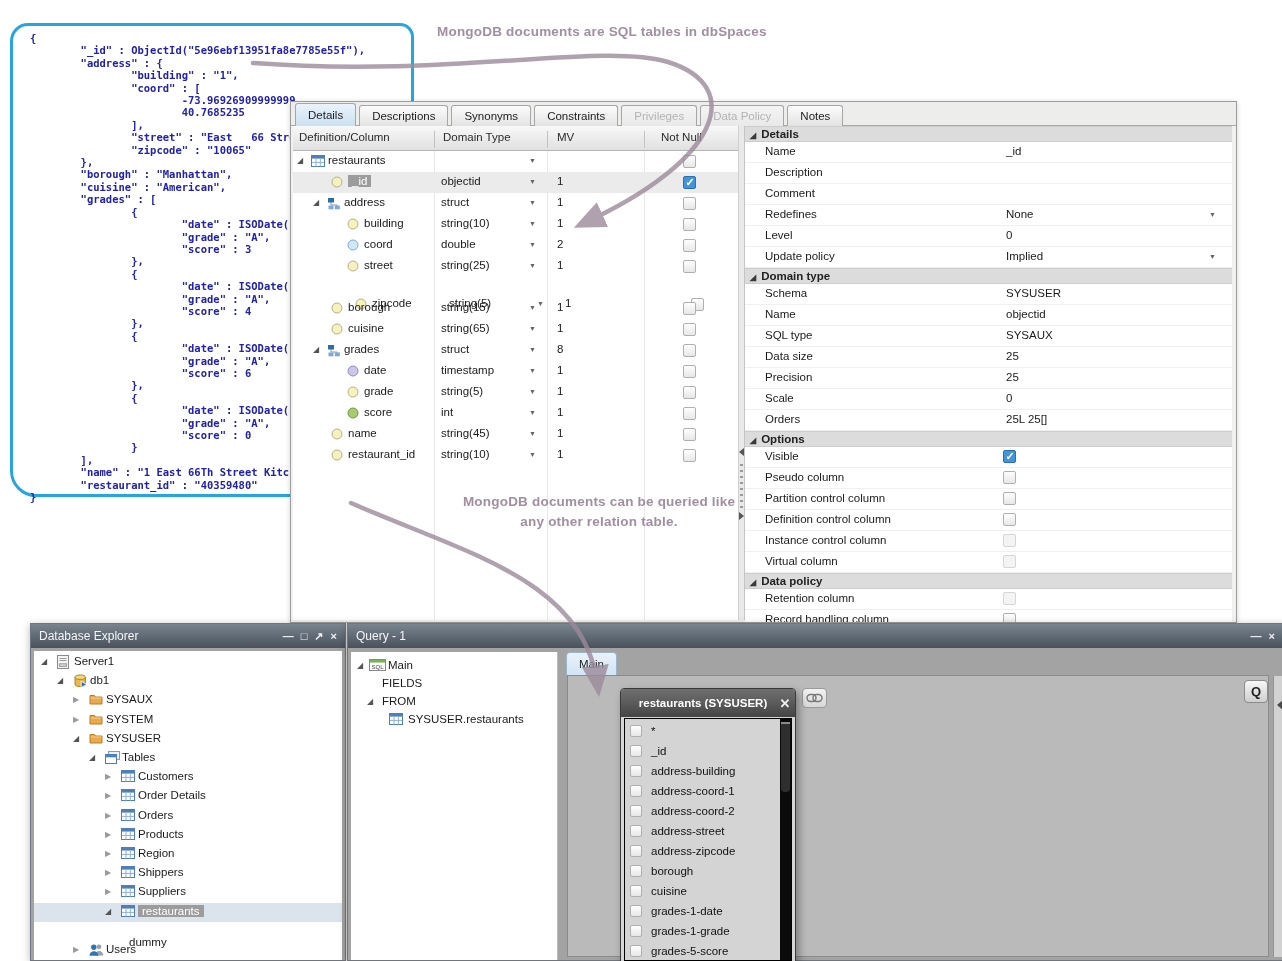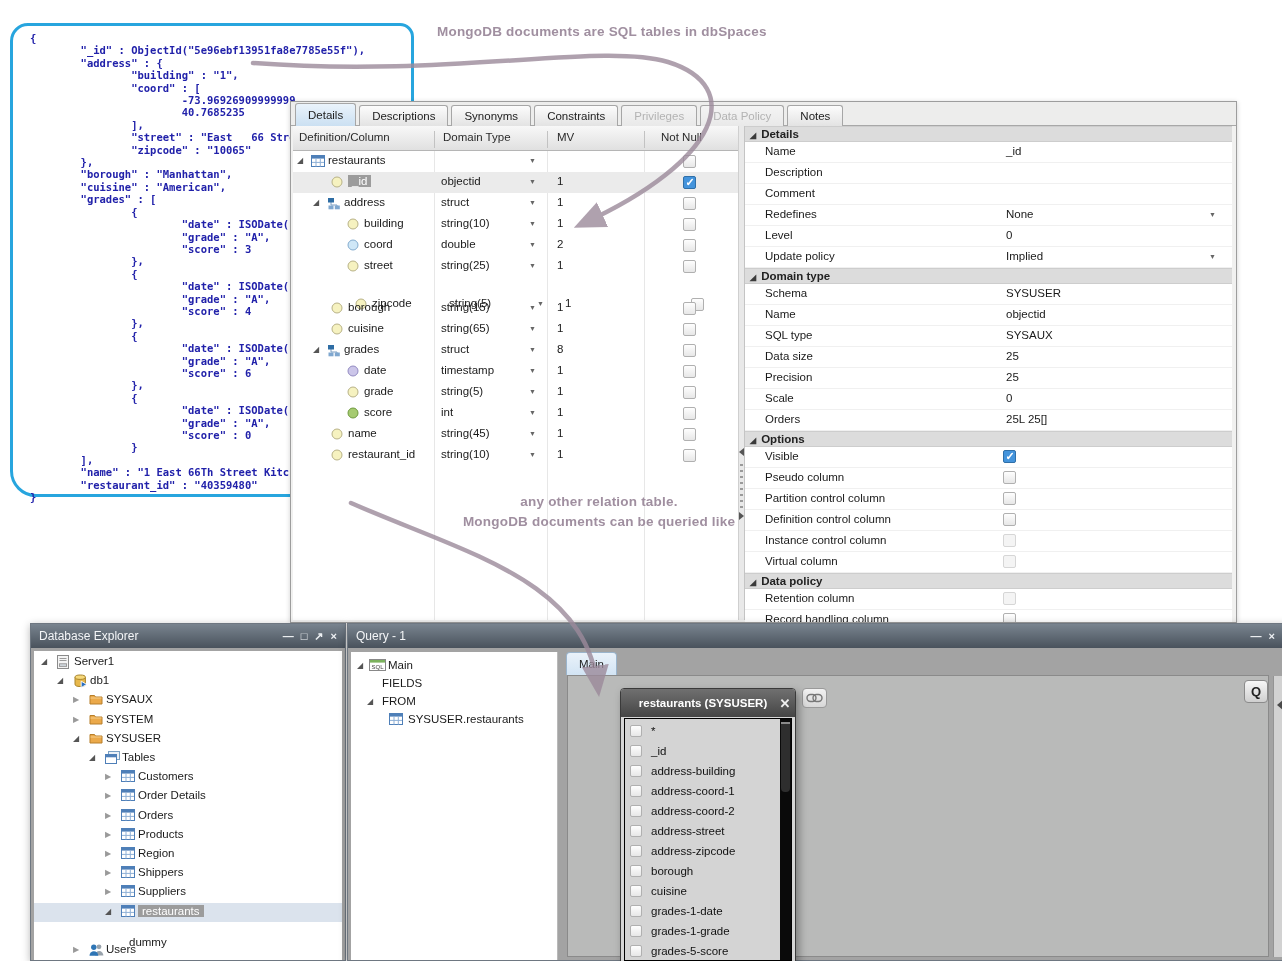--- a/index.html
+++ b/index.html
@@ -153,22 +153,22 @@
                         "score" : 0
                 }
         ],
         "name" : "1 East 66Th Street Kitchen
         "restaurant_id" : "40359480"
 }</pre>
 </div>
 
 <div class="note note-top">MongoDB documents are SQL tables in dbSpaces</div>
 <div class="note note-mid">
+  <div>MongoDB documents can be queried like</div>
   <div>any other relation table.</div>
-  <div>MongoDB documents can be queried like</div>
 </div>
 
 <div class="details-window">
   <div class="tabstrip" id="tabstrip">
       <div class="tab active">Details</div>
       <div class="tab">Descriptions</div>
       <div class="tab">Synonyms</div>
       <div class="tab">Constraints</div>
       <div class="tab disabled">Privileges</div>
       <div class="tab disabled">Data Policy</div>

